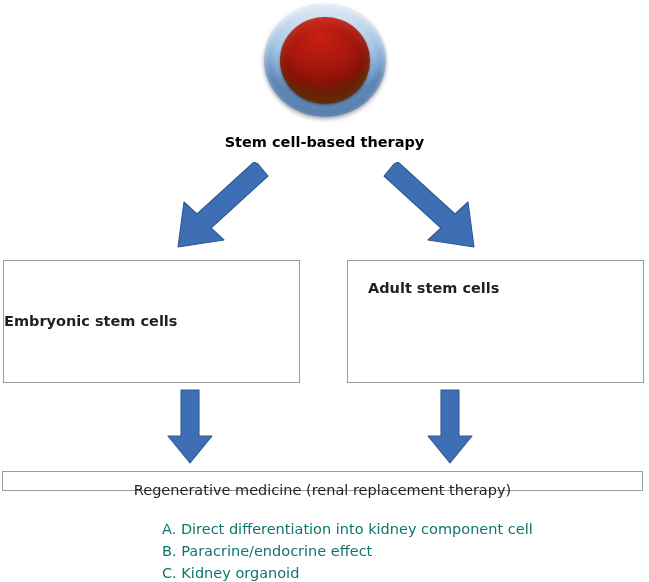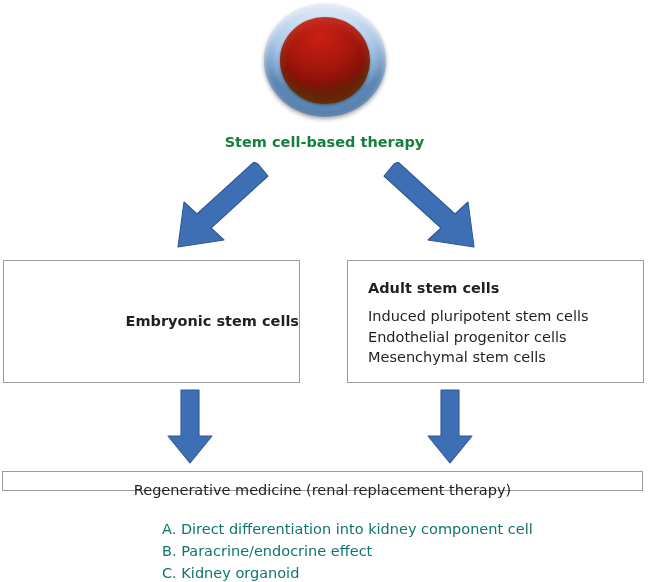--- a/index.html
+++ b/index.html
@@ -65,21 +65,21 @@
 
   
   .center-title {
     position: absolute;
     left: 0;
     right: 0;
     top: 134px;
     text-align: center;
     font-size: 14.5px;
     font-weight: bold;
-    color: #15803d;
+    color: #000000;
   }
 
   
   .box {
     position: absolute;
     background: #ffffff;
     border: 1px solid #9b9b9b;
     box-sizing: border-box;
     padding-left: 48px;
   }
@@ -87,21 +87,21 @@
     left: 3px;
     top: 260px;
     width: 297px;
     height: 123px;
   }
   #box-embryonic .box-title {
     position: absolute;
     left: 0;
     right: 0;
     top: 52px;
-    text-align: right;
+    text-align: left;
     font-size: 14.5px;
     font-weight: bold;
   }
   #box-adult {
     left: 347px;
     top: 260px;
     width: 297px;
     height: 123px;
   }
   #box-adult .box-title {
@@ -182,25 +182,20 @@
   <svg class="arrow" id="arrow-right-diag" viewBox="0 0 100 88">
     <polygon points="12,2 2,14 59,66 46,78 92,85 86,40 73,52 16,0" fill="#3e6fb5" stroke="#2f5892" stroke-width="1.1" stroke-linejoin="round"></polygon>
   </svg>
 
   <div class="box" id="box-embryonic">
     <div class="box-title">Embryonic stem cells</div>
   </div>
 
   <div class="box" id="box-adult">
     <div class="box-title">Adult stem cells</div>
-    <ul class="box-list">
-      <li>Induced pluripotent stem cells</li>
-      <li>Endothelial progenitor cells</li>
-      <li>Mesenchymal stem cells</li>
-    </ul>
   </div>
 
   <svg class="arrow" id="arrow-down-left" viewBox="0 0 48 76">
     <polygon points="15,1 33,1 33,47 46,47 24,74 2,47 15,47" fill="#3e6fb5" stroke="#2f5892" stroke-width="1.1" stroke-linejoin="round"></polygon>
   </svg>
 
   <svg class="arrow" id="arrow-down-right" viewBox="0 0 48 76">
     <polygon points="15,1 33,1 33,47 46,47 24,74 2,47 15,47" fill="#3e6fb5" stroke="#2f5892" stroke-width="1.1" stroke-linejoin="round"></polygon>
   </svg>
 

